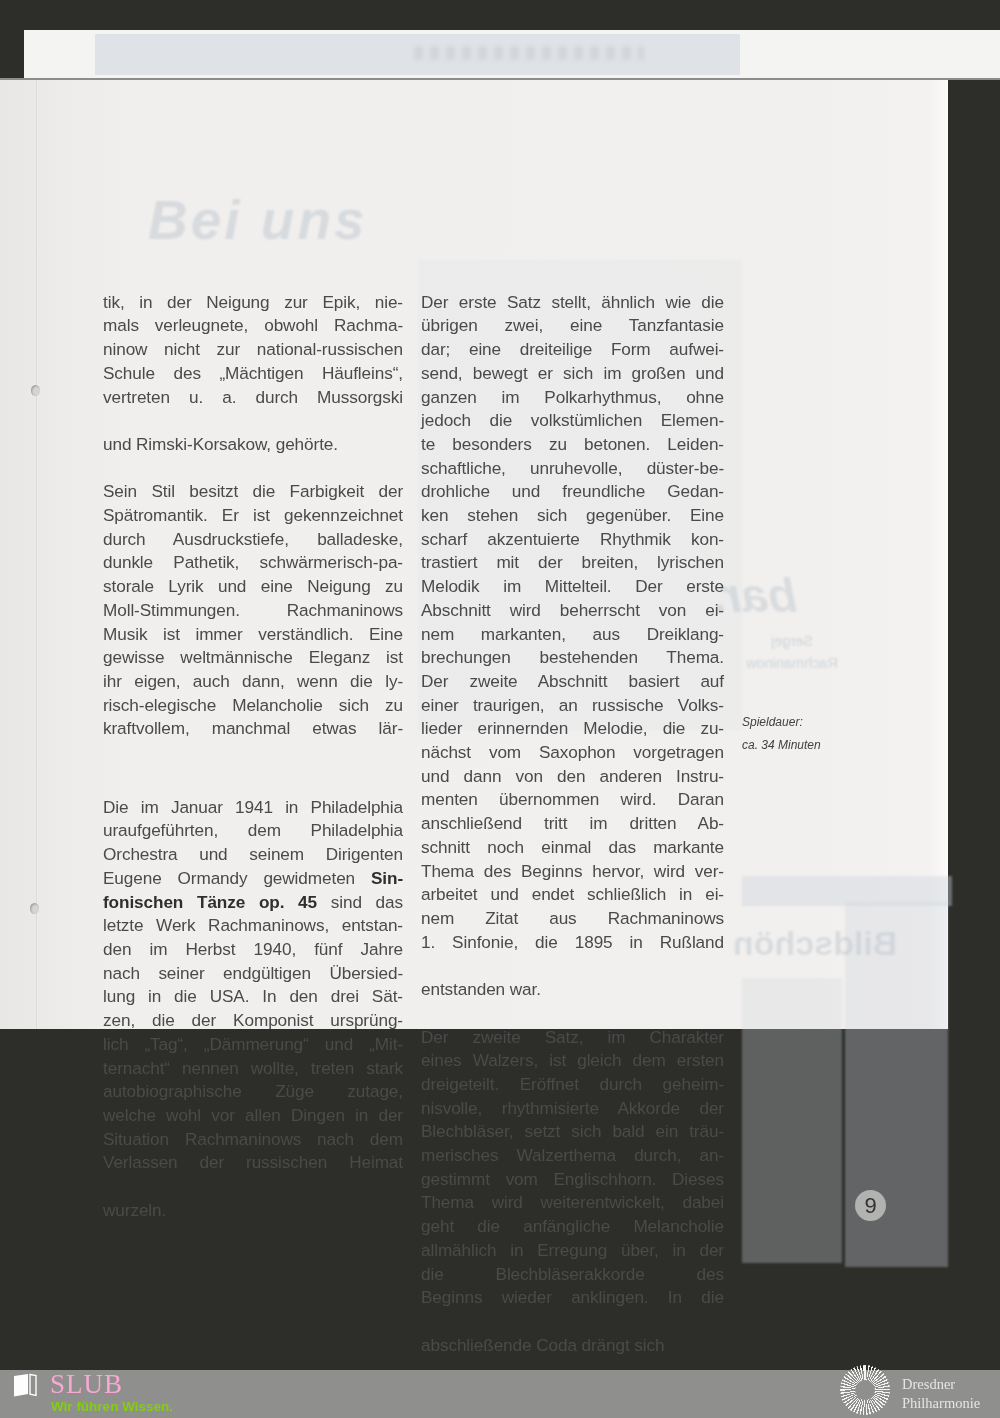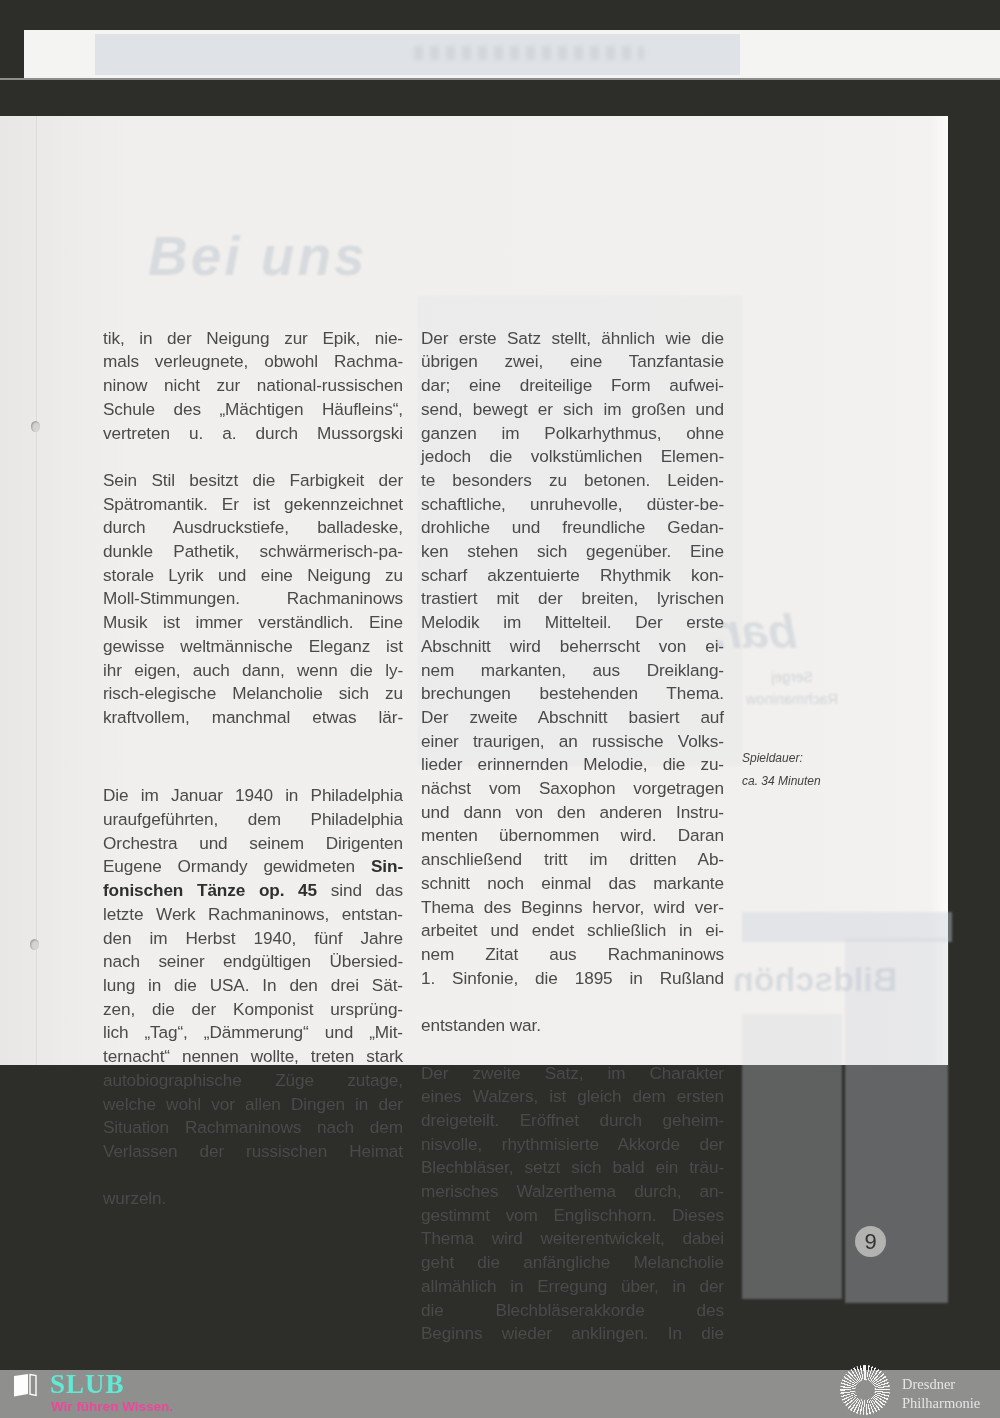--- a/index.html
+++ b/index.html
@@ -11,21 +11,21 @@
        background:#f4f4f2;}
   .adjacent-band{position:absolute;left:71px;top:4px;width:645px;height:41px;
        background:#dfe2e6;filter:blur(.4px);}
   .adjacent-marks{position:absolute;left:390px;top:16px;width:230px;height:14px;opacity:.35;
        background:repeating-linear-gradient(90deg,#b9c0c8 0 9px,transparent 9px 16px);
        filter:blur(2px);}
   .hairline{position:absolute;left:0;top:78px;width:1000px;height:2px;background:#8d8d8b;}
 
   .page{position:absolute;left:0;top:80px;width:948px;height:949px;
        background:linear-gradient(to right,#e9e7e5 0px,#efedeb 85px,#f1efed 130px,
-                  #f2f0ee 800px,#f4f2f0 930px,#fbfbf9 948px);margin-top:36px;}
+                  #f2f0ee 800px,#f4f2f0 930px,#fbfbf9 948px);}
   .fold-crease{position:absolute;left:36px;top:0;width:2px;height:100%;
        background:linear-gradient(to right,rgba(0,0,0,.10),rgba(255,255,255,.55));}
   .staple-hole{position:absolute;width:9px;height:11px;border-radius:50%;
        background:#d6d4d2;box-shadow:inset 1px 1px 2px rgba(0,0,0,.28);}
 
   
   .bleed{position:absolute;color:#c2cad2;filter:blur(1.2px);user-select:none;}
   .bleed.mirror{transform:scaleX(-1);}
   .bleed-headline{left:148px;top:108px;font-size:55px;font-weight:bold;font-style:italic;
        letter-spacing:3px;opacity:.55;}
@@ -49,23 +49,23 @@
        font-style:italic;color:#414141;white-space:pre-line;}
 
   .page-number-badge{position:absolute;left:855px;top:1110px;width:31px;height:31px;
        border-radius:50%;background:#b2b2b0;display:flex;align-items:center;
        justify-content:center;font-size:22px;color:#333;}
 
   
   .footer-bar{position:absolute;left:0;top:1370px;width:1000px;height:48px;background:#8f908e;}
   .book-icon{position:absolute;left:12px;top:1372px;width:26px;height:27px;}
   .slub-wordmark{position:absolute;left:50px;top:1369px;font-family:"Liberation Serif",serif;
-       font-weight:bold;font-size:27px;color:#5eead4;letter-spacing:1px;}
+       font-weight:normal;font-size:27px;color:#f9a8d4;letter-spacing:1px;}
   .slub-tagline{position:absolute;left:51px;top:1399px;font-size:13.5px;font-weight:bold;
-       color:#ec4899;}
+       color:#84cc16;}
   .sunburst-icon{position:absolute;left:840px;top:1365px;width:50px;height:50px;border-radius:50%;
        background:repeating-conic-gradient(#f4f4f2 0deg 3.4deg,rgba(0,0,0,0) 3.4deg 7.9deg);}
   .sunburst-icon .hole{position:absolute;left:15px;top:15px;width:20px;height:20px;
        border-radius:50%;background:#8f908e;}
   .partner-name{position:absolute;left:902px;top:1375px;font-family:"Liberation Serif",serif;
        font-size:14.5px;line-height:19px;color:#e5e5e5;white-space:pre-line;}
 </style>
 </head>
 <body>
 
@@ -90,32 +90,33 @@
   <div class="bleed-box" style="left:845px;top:822px;width:103px;height:365px;background:rgba(206,214,221,.33);"></div>
   <div class="bleed-box" style="left:742px;top:898px;width:100px;height:285px;background:rgba(208,215,222,.3);"></div>
   <div class="bleed mirror bleed-lower">Bildschön</div>
 
   <div class="col col-left">
     <div class="jblock">tik, in der Neigung zur Epik, nie-
 mals verleugnete, obwohl Rachma-
 ninow nicht zur national-russischen
 Schule des „Mächtigen Häufleins“,
 vertreten u. a. durch Mussorgski</div>
+    <div class="jlast">und Rimski-Korsakow, gehörte.</div>
     <div class="jblock">Sein Stil besitzt die Farbigkeit der
 Spätromantik. Er ist gekennzeichnet
 durch Ausdruckstiefe, balladeske,
 dunkle Pathetik, schwärmerisch-pa-
 storale Lyrik und eine Neigung zu
 Moll-Stimmungen. Rachmaninows
 Musik ist immer verständlich. Eine
 gewisse weltmännische Eleganz ist
 ihr eigen, auch dann, wenn die ly-
 risch-elegische Melancholie sich zu
 kraftvollem, manchmal etwas lär-</div>
-    <div class="jblock gap-top"><span>Die im Januar 1940 in Philadelphia
+    <div class="jblock gap-top"><span>Die im Januar 1941 in Philadelphia
 uraufgeführten, dem Philadelphia
 Orchestra und seinem Dirigenten
 Eugene Ormandy gewidmeten </span><b>Sin-
 fonischen Tänze op. 45</b><span> sind das
 letzte Werk Rachmaninows, entstan-
 den im Herbst 1940, fünf Jahre
 nach seiner endgültigen Übersied-
 lung in die USA. In den drei Sät-
 zen, die der Komponist ursprüng-
 lich „Tag“, „Dämmerung“ und „Mit-
@@ -163,20 +164,21 @@
 dreigeteilt. Eröffnet durch geheim-
 nisvolle, rhythmisierte Akkorde der
 Blechbläser, setzt sich bald ein träu-
 merisches Walzerthema durch, an-
 gestimmt vom Englischhorn. Dieses
 Thema wird weiterentwickelt, dabei
 geht die anfängliche Melancholie
 allmählich in Erregung über, in der
 die Blechbläserakkorde des
 Beginns wieder anklingen. In die</div>
+    <div class="jlast">abschließende Coda drängt sich</div>
   </div>
 
   <div class="margin-note">Spieldauer:
 ca. 34 Minuten</div>
 
   <div class="page-number-badge">
     <span>9</span>
   </div>
 </div>
 

